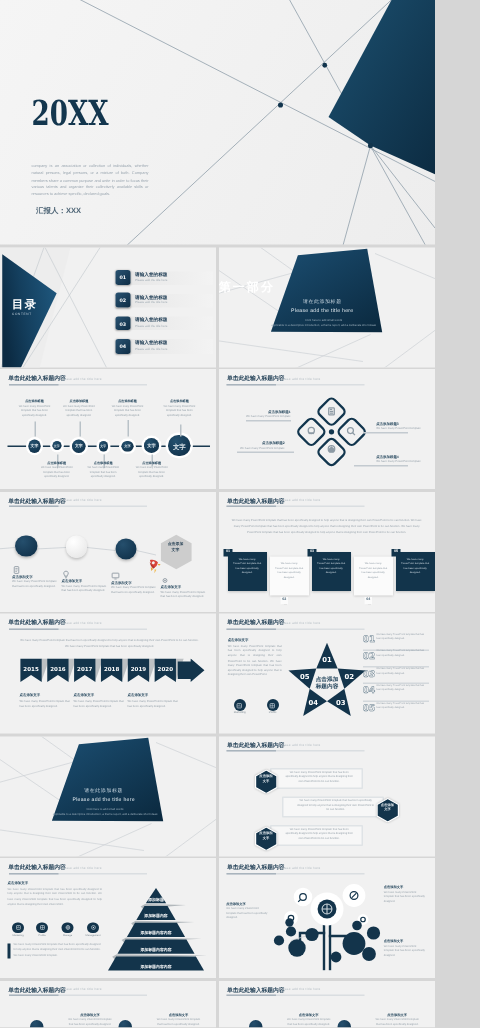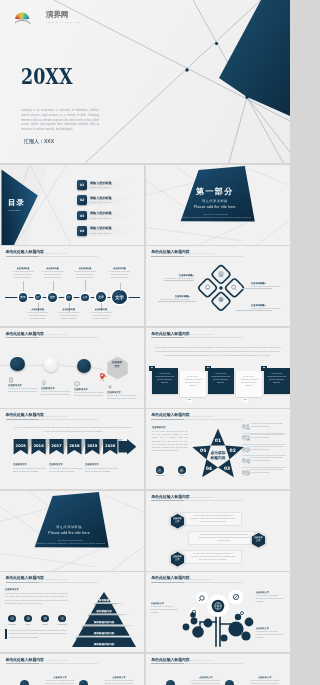--- a/index.html
+++ b/index.html
@@ -23,21 +23,21 @@
 
 .toc-title{position:absolute;left:8px;top:34px;font-size:7.5px;font-weight:bold;color:#fff;letter-spacing:1px;line-height:1;z-index:2}
 .toc-sub{position:absolute;left:8px;top:44.5px;font-size:2.1px;color:#b7c7d4;letter-spacing:.45px;line-height:1;z-index:2}
 .toc-list{position:absolute;left:76px;top:15.5px;width:66px}
 .toc-item{position:relative;height:11px;margin-bottom:4.2px}
 .toc-bg{position:absolute;left:8px;top:0.8px;width:58px;height:9.2px;background:linear-gradient(90deg,#e7e7e7,#f3f3f3);border-radius:.5px}
 .toc-badge{position:absolute;left:1px;top:0.3px;width:9.8px;height:9.8px;border-radius:1.8px;background:linear-gradient(135deg,#2a5372,#0e2d45);display:flex;align-items:center;justify-content:center;font-size:3.2px;font-weight:bold;color:#fff;box-shadow:0 .5px 1.2px rgba(0,0,0,.3);font-family:"DejaVu Sans",sans-serif}
 .toc-tt{position:absolute;left:14px;top:1.8px;font-size:3.1px;font-weight:bold;color:#1d3c54;line-height:1;white-space:nowrap}
 .toc-ts{position:absolute;left:14px;top:6.3px;font-size:2px;color:#a3aeb6;line-height:1;white-space:nowrap}
 
-.sec-title{position:absolute;left:0;right:6px;top:23px;text-align:center;font-size:8px;font-weight:bold;color:#fff;letter-spacing:1.4px;line-height:1;z-index:2}
+.sec-title{position:absolute;left:0;right:6px;top:23px;text-align:left;font-size:8px;font-weight:bold;color:#fff;letter-spacing:1.4px;line-height:1;z-index:2}
 .sec-cn{position:absolute;left:0;right:6px;top:35.5px;text-align:center;font-size:3.3px;color:#c5d3dd;letter-spacing:.4px;line-height:1;z-index:2}
 .sec-en{position:absolute;left:0;right:6px;top:41px;text-align:center;font-size:3.4px;color:#e3ebf0;letter-spacing:.2px;line-height:1;z-index:2}
 .sec-note{position:absolute;left:26px;width:88px;top:48px;text-align:center;font-size:1.9px;color:#93a7b5;line-height:1.9;z-index:2;white-space:pre-line}
 
 
 .sh{position:absolute;left:5.5px;top:4px}
 .sh-t{font-size:3.9px;font-weight:bold;color:#1b3a51;letter-spacing:-0.05px;line-height:1;white-space:nowrap}
 .sh-s{position:absolute;left:35px;top:1.6px;font-size:2.1px;color:#b9c1c7;letter-spacing:.2px;white-space:nowrap}
 .sh-l{position:absolute;left:5.5px;top:9.6px;width:92px;height:.35px;background:#dadee1}
 .sh-l2{position:absolute;left:5.5px;top:9.5px;width:33px;height:.45px;background:#a9b4bd}
@@ -135,37 +135,20 @@
       <path d="M247 97 L228 166"></path>
       <path d="M247 97 L290 152"></path>
     </g>
     <polygon points="261,0 292,0 292,117 247,97 219,78" fill="url(#gPoly)"></polygon>
     <g fill="#12354d">
       <circle cx="187" cy="70" r="1.7"></circle>
       <circle cx="216.5" cy="43.5" r="1.6"></circle>
       <circle cx="247" cy="97" r="1.7"></circle>
     </g>
   </svg>
-  <div class="logo">
-    <svg width="30" height="16" viewBox="0 0 30 16">
-      <g transform="translate(7.2,9.6)">
-          <path d="M0 0 L-7.1 -0.9 A7.2 7.2 0 0 1 -6.3 -3.5 Z" fill="#c84a3e"></path>
-          <path d="M0 0 L-6.3 -3.5 A7.2 7.2 0 0 1 -4.7 -5.4 Z" fill="#e07a2a"></path>
-          <path d="M0 0 L-4.7 -5.4 A7.2 7.2 0 0 1 -2.5 -6.7 Z" fill="#eda22c"></path>
-          <path d="M0 0 L-2.5 -6.7 A7.2 7.2 0 0 1 0.1 -7.2 Z" fill="#ddc22c"></path>
-          <path d="M0 0 L0.1 -7.2 A7.2 7.2 0 0 1 2.7 -6.6 Z" fill="#9ec74a"></path>
-          <path d="M0 0 L2.7 -6.6 A7.2 7.2 0 0 1 4.9 -5.2 Z" fill="#4fb86a"></path>
-          <path d="M0 0 L4.9 -5.2 A7.2 7.2 0 0 1 6.4 -3.2 Z" fill="#2aa9a0"></path>
-          <path d="M0 0 L6.4 -3.2 A7.2 7.2 0 0 1 7.1 -0.7 Z" fill="#2e8c9e"></path>
-      </g>
-      <path d="M-0.6 13.6 C1.6 9.4 12.6 9.4 15 13.6" fill="none" stroke="#a0a0a0" stroke-width="1.1" stroke-linecap="round"></path>
-    </svg>
-    <span class="logo-cn">演界网</span>
-    <span class="logo-en">WWW.YJ66.CN</span>
-  </div>
   <div class="hero-year">20XX</div>
   <div class="hero-para">company is an association or collection of individuals, whether natural persons, legal persons, or a mixture of both. Company members share a common purpose and unite in order to focus their various talents and organize their collectively available skills or resources to achieve specific, declared goals.</div>
   <div class="hero-by">汇报人：XXX</div>
 </div>
 
 <div class="grid">
 
 <div class="sl">
   <svg class="abs" width="145" height="80" viewBox="0 0 145 80">
     <defs>

